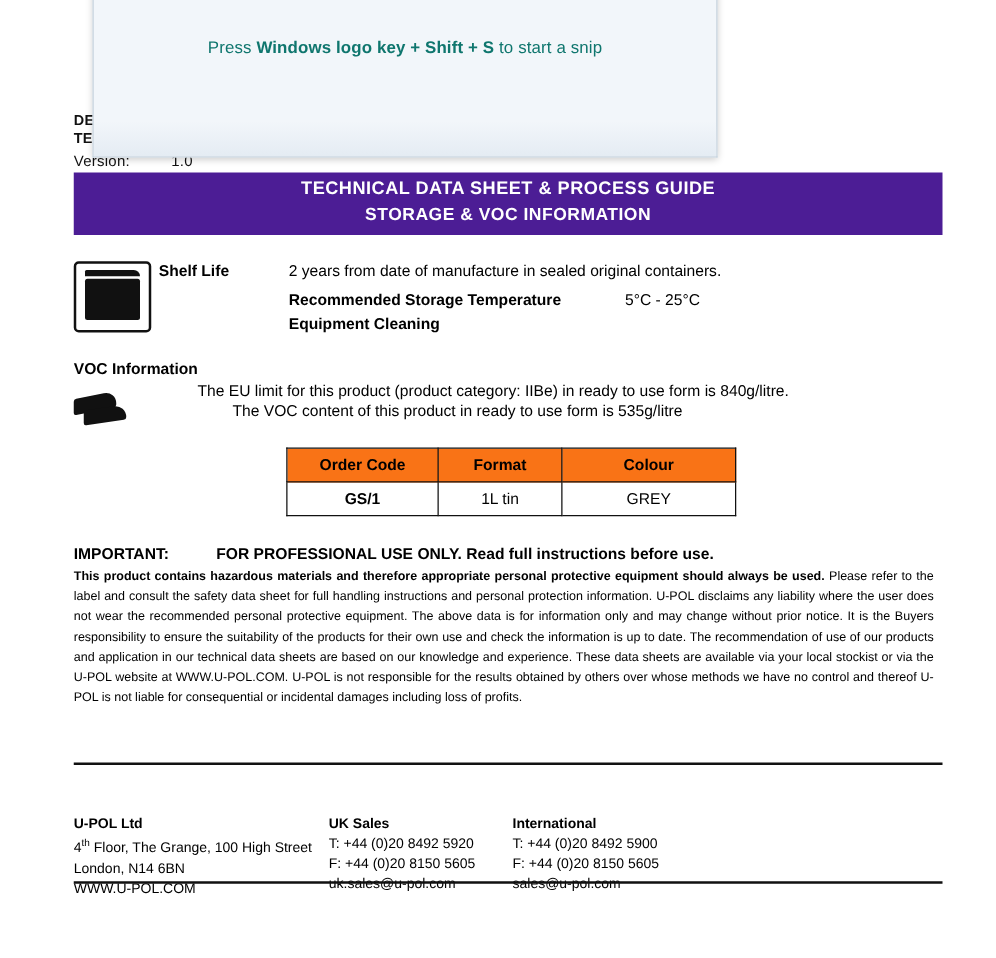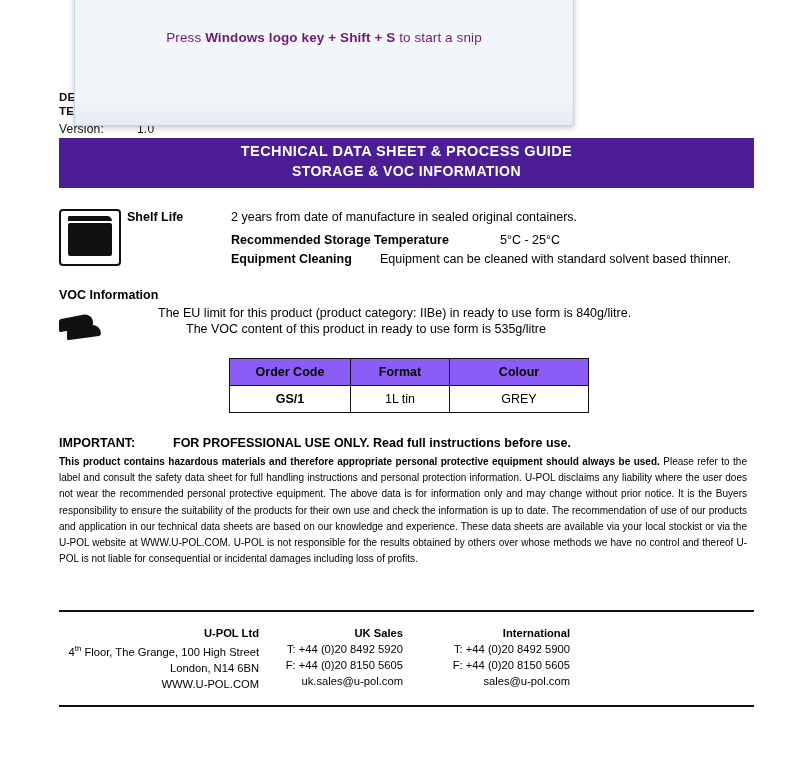--- a/index.html
+++ b/index.html
@@ -30,21 +30,21 @@
     box-sizing: border-box;
     z-index: 50;
   }
   #snip-overlay .snip-text {
     position: absolute;
     top: 70px;
     left: 0;
     width: 100%;
     text-align: center;
     font-size: 13.5px;
-    color: #701a75;
+    color: #0f766e;
     letter-spacing: 0.1px;
   }
   #snip-overlay .snip-text b { font-weight: bold; }
   #snip-overlay .snip-fade {
     position: absolute;
     left: 0;
     bottom: 0;
     width: 100%;
     height: 28px;
     background: linear-gradient(to bottom, rgba(242,246,250,0), rgba(226,234,242,0.85));
@@ -220,21 +220,21 @@
     border-collapse: collapse;
     font-size: 12.5px;
   }
   #order-table th, #order-table td {
     border: 1px solid #111;
     text-align: center;
     height: 26px;
     padding: 0 10px;
   }
   #order-table th {
-    background: #8b5cf6;
+    background: #f97316;
     font-weight: bold;
   }
   #order-table td.code { font-weight: bold; }
   #order-table .c0 { width: 100px; }
   #order-table .c1 { width: 78px; }
   #order-table .c2 { width: 118px; }
 
   
   .imp-label {
     position: absolute;
@@ -272,24 +272,23 @@
   }
   #footer-rule-bottom {
     position: absolute;
     left: 59px;
     top: 705px;
     width: 695px;
     border-top: 2px solid #111;
   }
   .fcol {
     position: absolute;
-    top: 625px;
+    top: 651px;
     font-size: 11.2px;
     line-height: 16px;
-    text-align: right;
   }
   .fcol .ftitle { font-weight: bold; }
   .fcol.c1 { left: 59px; width: 200px; }
   .fcol.c2 { left: 263px; width: 140px; }
   .fcol.c3 { left: 410px; width: 160px; }
   .fcol.c4 { left: 576px; width: 200px; }
   .fcol sup { font-size: 8px; vertical-align: super; }
 </style>
 </head>
 <body>
@@ -310,21 +309,20 @@
 
   <div id="shelf-icon">
     <div class="lid"></div>
     <div class="inner"></div>
   </div>
   <div class="shelf-label">Shelf Life</div>
   <div class="shelf-value">2 years from date of manufacture in sealed original containers.</div>
   <div class="storage-label">Recommended Storage Temperature</div>
   <div class="storage-value">5°C - 25°C</div>
   <div class="cleaning-label">Equipment Cleaning</div>
-  <div class="cleaning-value">Equipment can be cleaned with standard solvent based thinner.</div>
 
   <div class="voc-title">VOC Information</div>
   <div id="voc-icon">
     <div class="p1"></div>
     <div class="p2"></div>
   </div>
   <div class="voc-line1">The EU limit for this product (product category: IIBe) in ready to use form is 840g/litre.</div>
   <div class="voc-line2">The VOC content of this product in ready to use form is 535g/litre</div>
 
   <table id="order-table">

